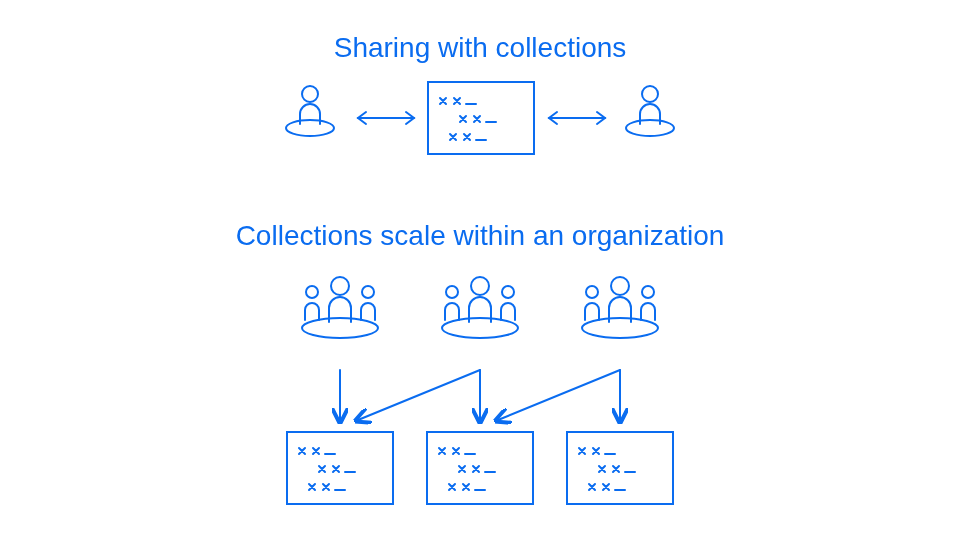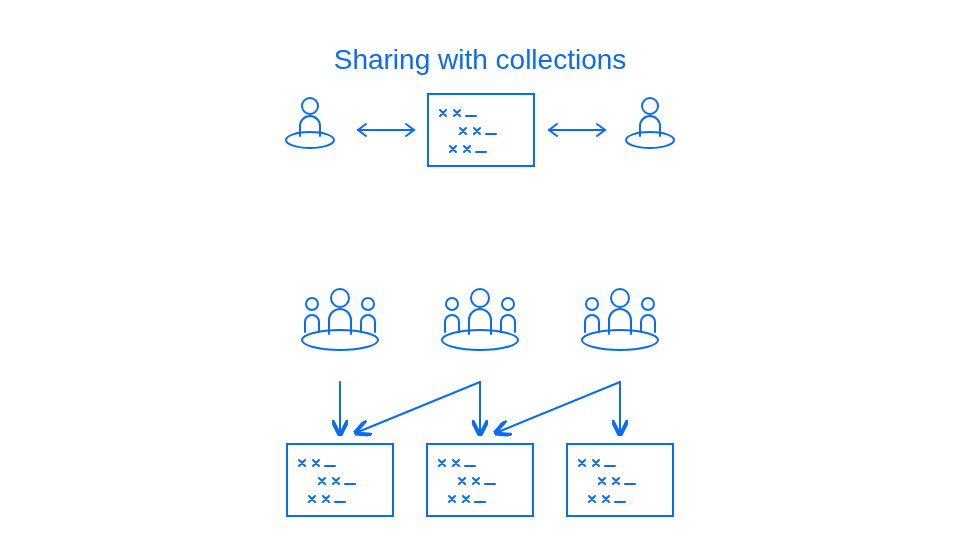--- a/index.html
+++ b/index.html
@@ -7,21 +7,20 @@
     padding: 0;
     width: 960px;
     height: 540px;
     background: #ffffff;
     font-family: -apple-system, "Helvetica Neue", Helvetica, Arial, sans-serif;
   }
   .stage {
     width: 960px;
     height: 392px;
     position: relative;
-    margin-top: 12px;
   }
   .title {
     position: absolute;
     font-size: 28px;
     color: #0a6cf0;
     font-weight: 400;
     text-align: center;
     left: 0;
     right: 0;
   }
@@ -66,20 +65,21 @@
     <polyline points="14,4 6,10 14,16"></polyline>
     <polyline points="54,4 62,10 54,16"></polyline>
   </svg>
 
   <svg class="glyph" width="60" height="70" style="position:absolute; left:620px; top:80px;">
     <circle cx="30" cy="14" r="8"></circle>
     <path d="M20 44 V34 a10 10 0 0 1 20 0 V44"></path>
     <ellipse cx="30" cy="48" rx="24" ry="8"></ellipse>
   </svg>
 
+  <div class="title" style="top:220px;">Collections scale within an organization</div>
 
   <svg class="glyph" width="100" height="86" style="position:absolute; left:290px; top:270px;">
     <circle cx="22" cy="22" r="6"></circle>
       <path d="M15 50 V40 a7 7 0 0 1 14 0 V50"></path>
     <circle cx="50" cy="16" r="9"></circle>
       <path d="M39 52 V38 a11 11 0 0 1 22 0 V52"></path>
     <circle cx="78" cy="22" r="6"></circle>
       <path d="M71 50 V40 a7 7 0 0 1 14 0 V50"></path>
     <ellipse cx="50" cy="58" rx="38" ry="10"></ellipse>
   </svg>

